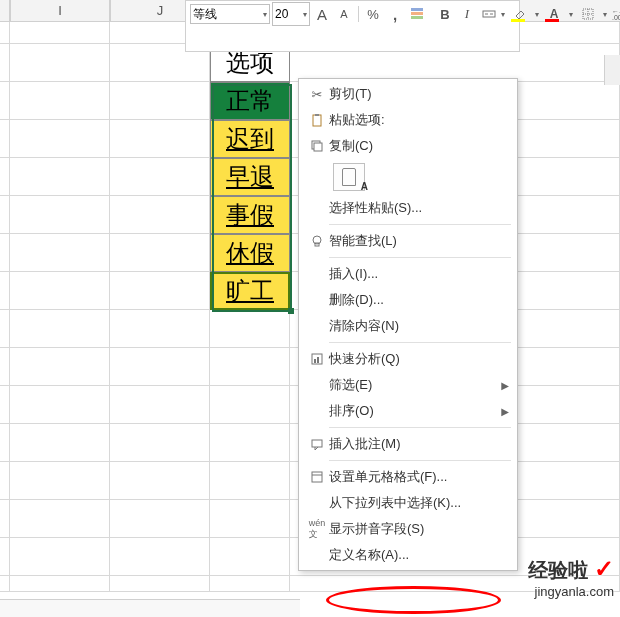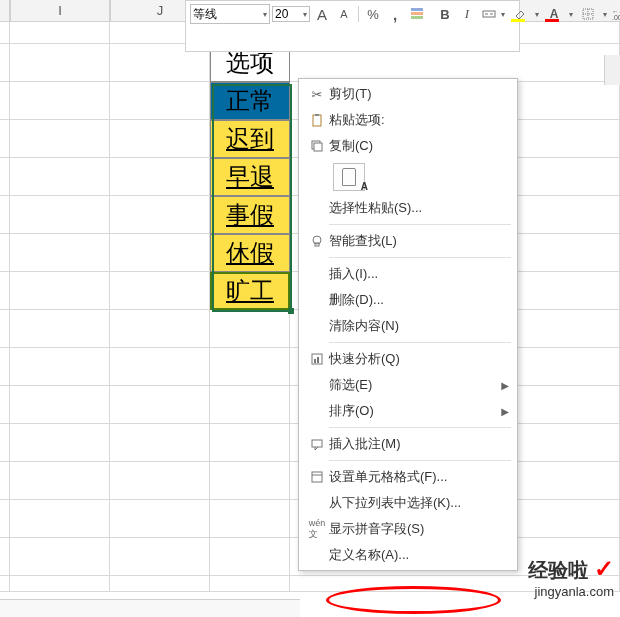--- a/index.html
+++ b/index.html
@@ -36,21 +36,21 @@
       height: 20px;
       width: 80px;
       font-size: 12px;
       padding: 0 2px;
       display: flex;
       align-items: center;
       justify-content: space-between;
     }
     .size-select {
       border: 1px solid #c0c0c0;
-      height: 16px;
+      height: 24px;
       width: 38px;
       font-size: 12px;
       padding: 0 2px;
       display: flex;
       align-items: center;
       justify-content: space-between;
     }
     .dropdown-arrow {
       font-size: 8px;
       color: #666;
@@ -124,21 +124,21 @@
     }
     .sel-handle {
       position: absolute;
       right: -4px;
       bottom: -4px;
       width: 6px;
       height: 6px;
       background: #217346;
     }
     .first-cell {
-      background: #0369a1;
+      background: #15803d;
     }
     .sel-cell {
       background: #fde047;
       text-decoration: underline;
     }
     
     
     .context-menu {
       position: absolute;
       top: 78px;

